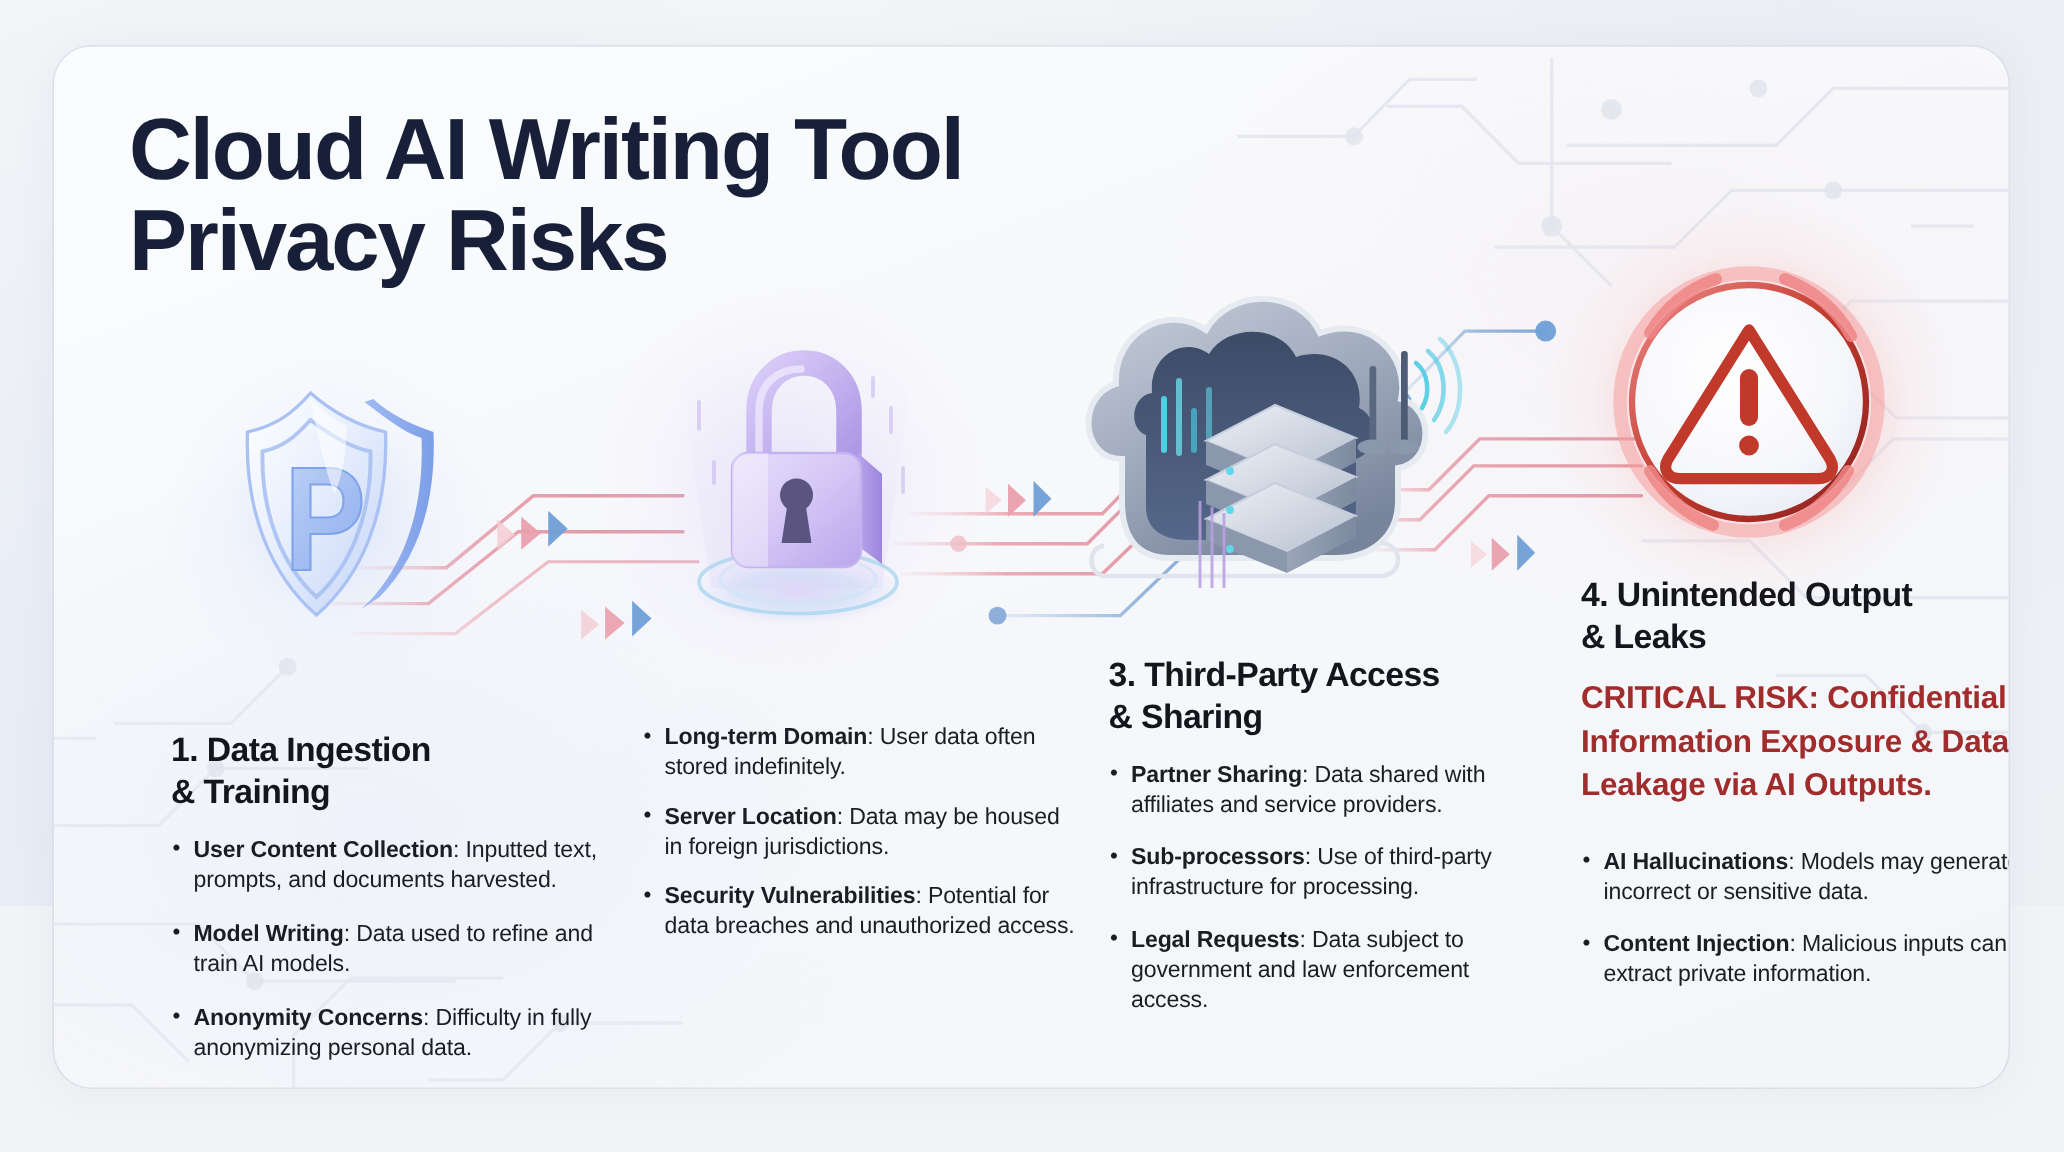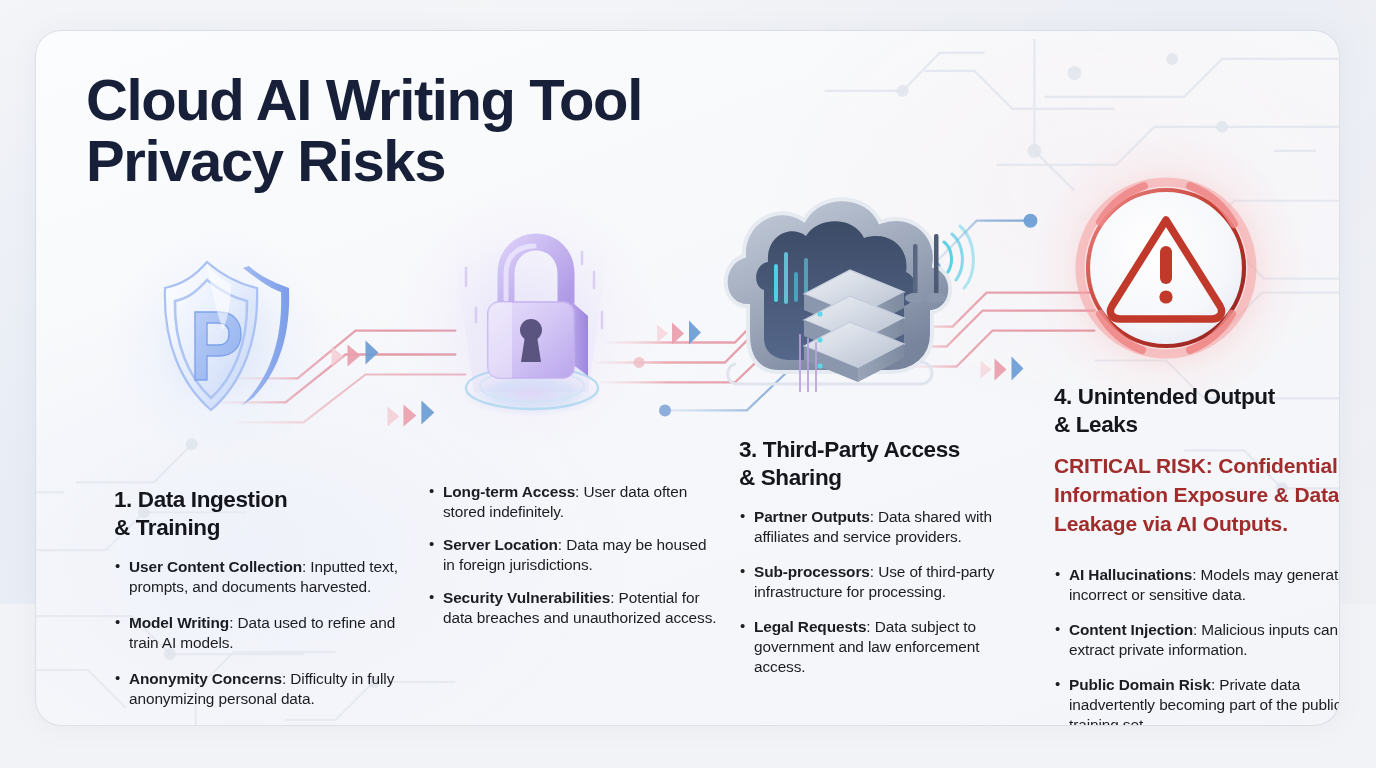--- a/index.html
+++ b/index.html
@@ -456,39 +456,39 @@
           <b>Anonymity Concerns</b><span>: Difficulty in fully anonymizing personal data.</span>
         </li>
       </ul>
     </div>
 
     <div class="col" id="col2">
       <div class="sec-head">
       </div>
       <ul class="bullets">
         <li>
-          <b>Long-term Access</b><span>: User data often stored indefinitely.</span>
+          <b>Long-term Domain</b><span>: User data often stored indefinitely.</span>
         </li>
         <li>
           <b>Server Location</b><span>: Data may be housed in foreign jurisdictions.</span>
         </li>
         <li>
           <b>Security Vulnerabilities</b><span>: Potential for data breaches and unauthorized access.</span>
         </li>
       </ul>
     </div>
 
     <div class="col" id="col3">
       <div class="sec-head">
         <span class="ln">3. Third-Party Access</span>
         <span class="ln">&amp; Sharing</span>
       </div>
       <ul class="bullets">
         <li>
-          <b>Partner Outputs</b><span>: Data shared with affiliates and service providers.</span>
+          <b>Partner Sharing</b><span>: Data shared with affiliates and service providers.</span>
         </li>
         <li>
           <b>Sub-processors</b><span>: Use of third-party infrastructure for processing.</span>
         </li>
         <li>
           <b>Legal Requests</b><span>: Data subject to government and law enforcement access.</span>
         </li>
       </ul>
     </div>
 
@@ -500,20 +500,17 @@
       <div class="critical">
         <span>CRITICAL RISK:</span><span class="tail"> Confidential Information Exposure &amp; Data Leakage via AI Outputs.</span>
       </div>
       <ul class="bullets">
         <li>
           <b>AI Hallucinations</b><span>: Models may generate incorrect or sensitive data.</span>
         </li>
         <li>
           <b>Content Injection</b><span>: Malicious inputs can extract private information.</span>
         </li>
-        <li>
-          <b>Public Domain Risk</b><span>: Private data inadvertently becoming part of the public training set.</span>
-        </li>
       </ul>
     </div>
 
   </div>
 </div>
 
 </body></html>

